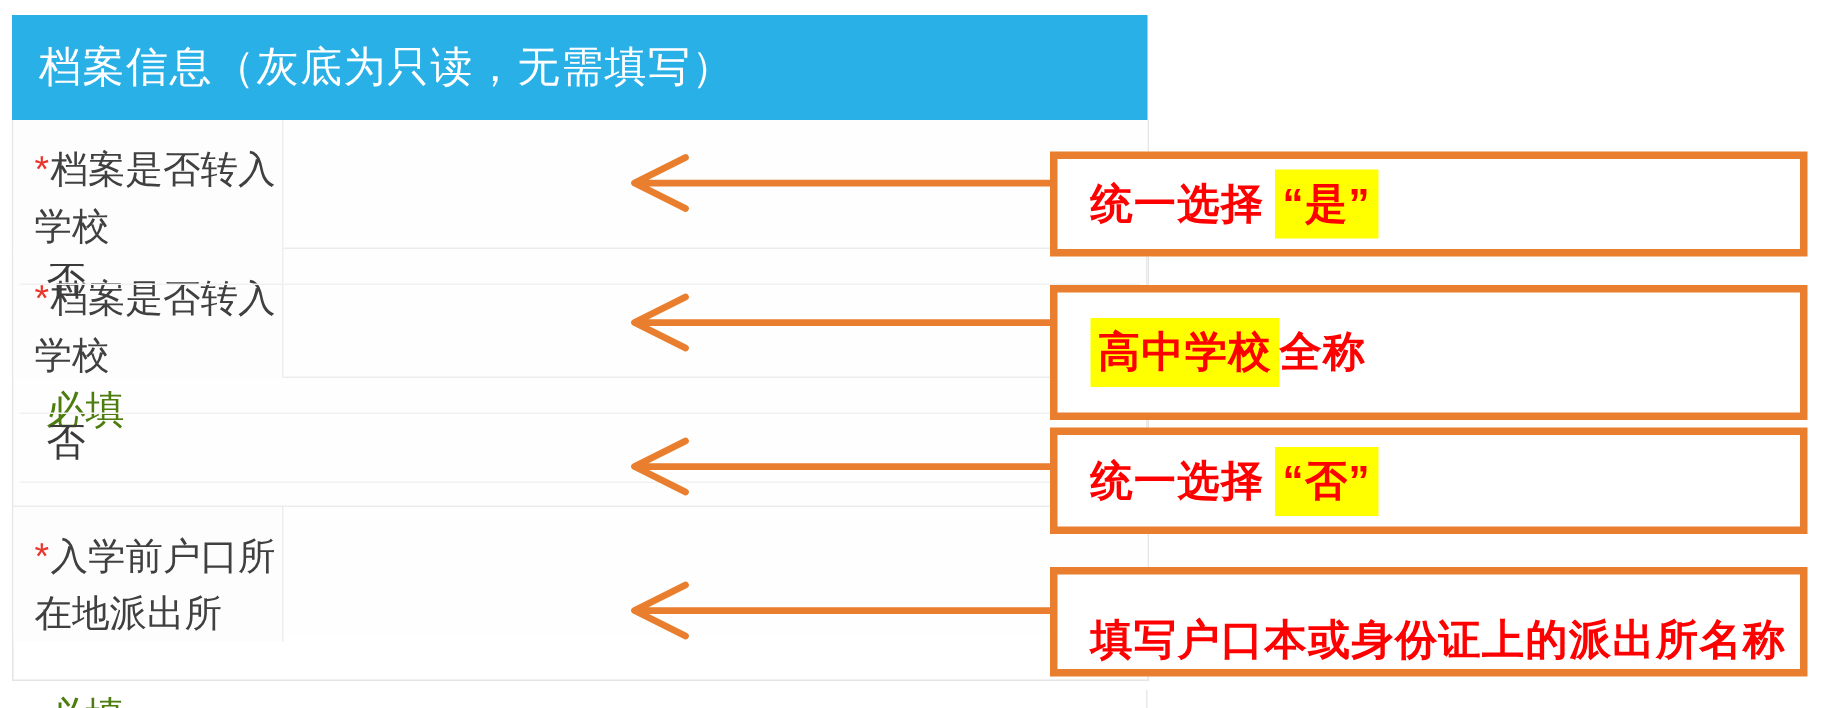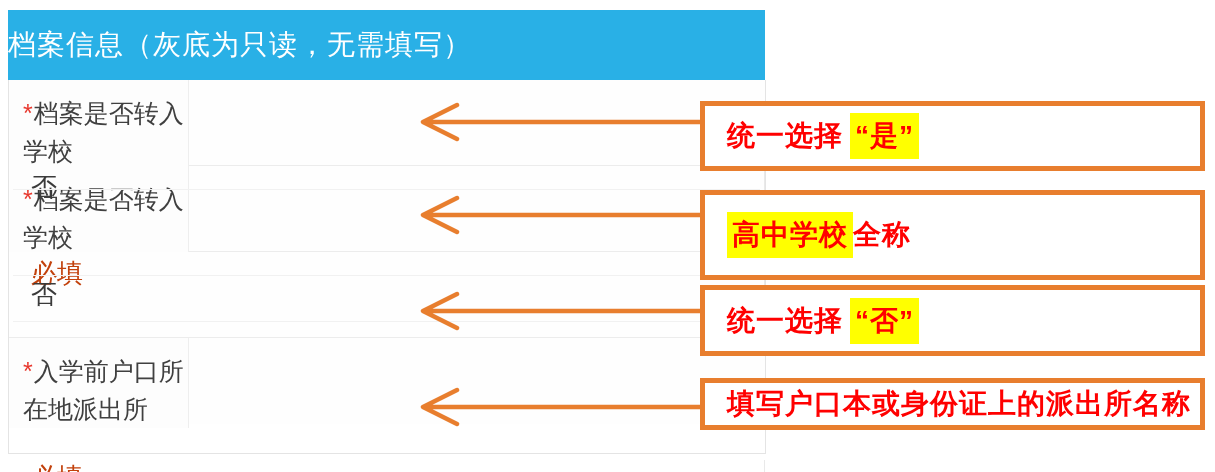--- a/index.html
+++ b/index.html
@@ -7,21 +7,21 @@
   body {
     font-family: "Liberation Sans", "DejaVu Sans", sans-serif;
     width: 1215px; height: 472px; position: relative; overflow: hidden;
   }
   .stage { position: absolute; left: 0; top: 0; width: 1215px; height: 472px; }
 
   
   .section-header {
     position: absolute; left: 8px; top: 10px; width: 757px; height: 70px;
     background: #29B0E6; color: #ffffff;
-    display: flex; align-items: center; 
+    display: flex; align-items: center; padding-left: 18px;
     font-size: 28px; font-weight: 500; letter-spacing: 1px;
   }
 
   
   .form-table {
     position: absolute; left: 8px; top: 80px; width: 758px; height: 374px;
     background: #ffffff; border: 1px solid #e4e4e4; border-top: none;
     display: flex; flex-direction: column;
   }
   .form-row {
@@ -39,21 +39,21 @@
   .req { color: #e8382e; margin-right: 1px; }
   .cell-value {
     flex: 1; position: relative; border-right: 1px solid #e9e9e9;
     display: flex; align-items: center; padding-left: 22px;
     font-size: 26px; color: #3a3a3a;
   }
   .cell-value .field-line {
     position: absolute; left: 4px; right: 4px; bottom: 15px;
     border-bottom: 1px solid #f1f1f1;
   }
-  .cell-value .placeholder { color: #c2410c; }
+  .cell-value .placeholder { color: #4d7c0f; }
   .cell-extra { width: 82px; background: #ffffff; }
   .chevron {
     position: absolute; right: 6px; top: 34px; width: 30px; height: 18px;
   }
 
   
   .arrows-svg {
     position: absolute; left: 0; top: 0; width: 1215px; height: 472px;
     pointer-events: none; z-index: 5;
   }
@@ -63,21 +63,21 @@
     position: absolute; left: 700px; width: 505px;
     background: #ffffff; border: 5px solid #E87E2E;
     display: flex; align-items: center; padding-left: 22px;
     z-index: 6;
     font-size: 28px; font-weight: bold; color: #ff0000;
     letter-spacing: 1px; white-space: nowrap; margin-top: 11px;
   }
   .callout-1 { top: 90px;  height: 70px; }
   .callout-2 { top: 179px; height: 90px; }
   .callout-3 { top: 274px; height: 71px; }
-  .callout-4 { top: 367px; height: 52px; }
+  .callout-4 { top: 367px; height: 73px; align-items: flex-end; }
   .hl { background: #ffff00; padding: 4px 5px; }
   .hl-gap { margin-left: 7px; }
 </style>
 </head>
 <body>
 
 <div class="stage">
 
   <div class="section-header">
     <span>档案信息（灰底为只读，无需填写）</span>

